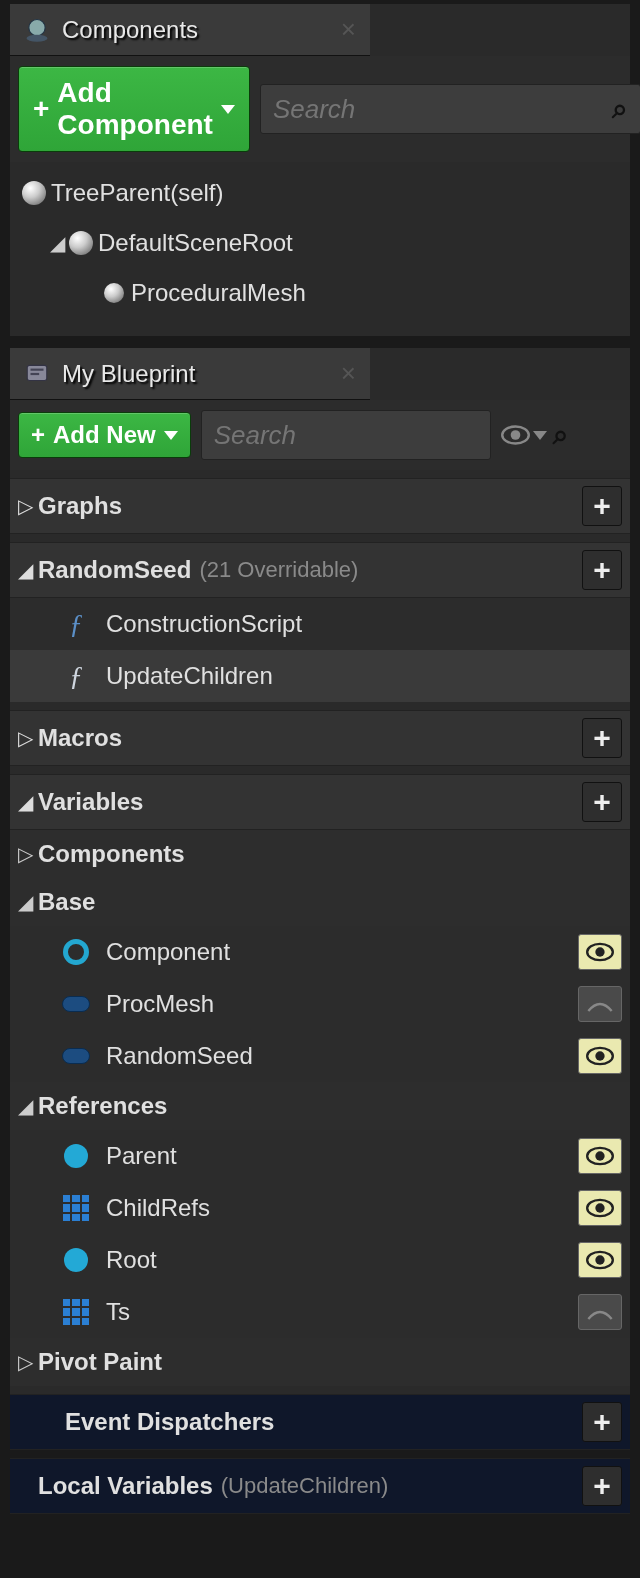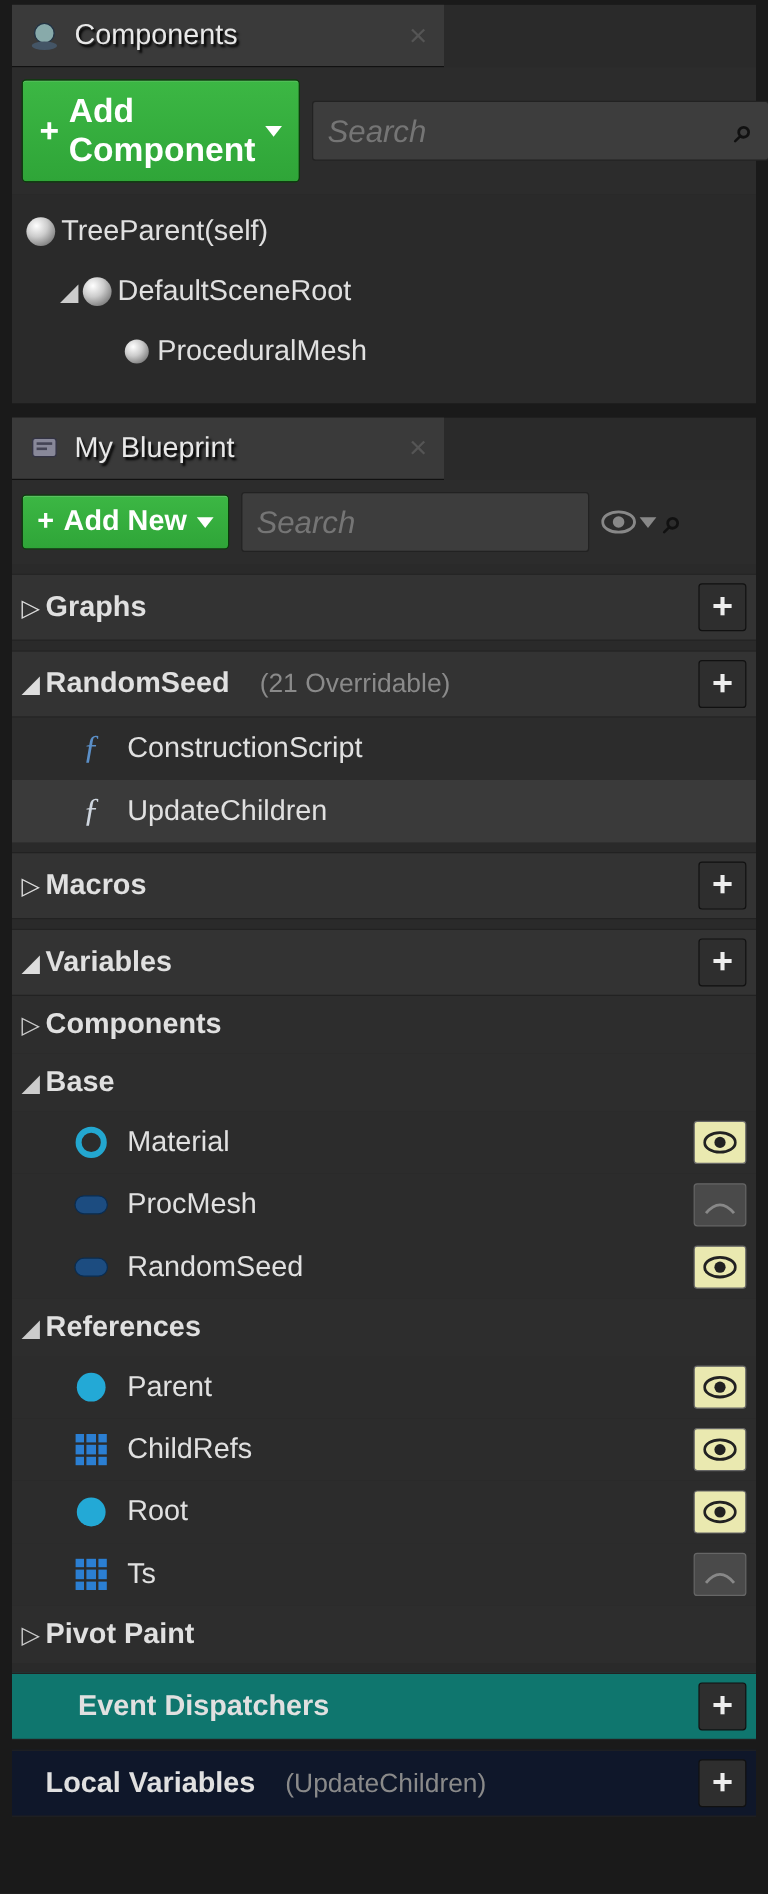--- a/index.html
+++ b/index.html
@@ -98,21 +98,21 @@
   .sphere.sm{width:20px;height:20px;}
   .tree-row .label { color:#e0e0e0; }
   .indent-1{padding-left:40px;} .indent-2{padding-left:90px;}
 
   
   .section-header {
     display:flex;align-items:center;height:56px;background:#333;border-top:1px solid #222;border-bottom:1px solid #222;padding:0 8px;margin-top:8px;
   }
   .section-header .exp-tri { width:20px;color:#ddd;font-size:20px; }
   .section-header .sh-title { color:#e0e0e0;font-weight:700;flex:0 0 auto;margin-right:8px; }
-  .section-header .sh-sub { color:#8a8a8a;font-size:22px;font-weight:400;margin-left:17px; }
+  .section-header .sh-sub { color:#8a8a8a;font-size:22px;font-weight:400; }
   .section-header .spacer{flex:1;}
   .add-sq {
     width:40px;height:40px;background:#2e2e2e;border:1px solid #111;border-radius:3px;display:flex;align-items:center;justify-content:center;color:#eee;font-size:30px;font-weight:900;
   }
   .sub-cat {
     display:flex;align-items:center;height:48px;padding:0 8px;background:#2d2d2d;
   }
   .sub-cat .exp-tri{width:20px;color:#ccc;font-size:20px;}
   .sub-cat .label{color:#e0e0e0;font-weight:700;}
   .item-row {
@@ -264,21 +264,21 @@
   </div>
 
   <div class="sub-cat">
     <span class="exp-tri">◢</span>
     <span class="label">Base</span>
   </div>
   <div class="item-row">
     <span class="icon-slot">
         <span class="ring"></span>
       </span>
-    <span class="label">Material</span>
+    <span class="label">Component</span>
     <div class="eye-badge">
         <svg viewBox="0 0 24 16">
           <ellipse cx="12" cy="8" rx="11" ry="7" fill="none" stroke="#222" stroke-width="2"></ellipse>
           <circle cx="12" cy="8" r="4" fill="#222"></circle>
         </svg>
       </div>
   </div>
   <div class="item-row">
     <span class="icon-slot">
         <span class="pill"></span>
@@ -373,21 +373,21 @@
           <path d="M2 14 Q12 2 22 14" fill="none" stroke="#888" stroke-width="2"></path>
         </svg>
       </div>
   </div>
 
   <div class="sub-cat">
     <span class="exp-tri">▷</span>
     <span class="label">Pivot Paint</span>
   </div>
 
-  <div class="section-header" style="background:#0f766e;padding-left:35px;">
+  <div class="section-header" style="background:#0f172a;padding-left:35px;">
     <span class="exp-tri" style="visibility:hidden;">▷</span>
     <span class="sh-title">Event Dispatchers</span>
     <span class="spacer"></span>
     <div class="add-sq">+</div>
   </div>
 
   <div class="section-header" style="background:#0f172a;">
     <span class="exp-tri" style="visibility:hidden;">▷</span>
     <span class="sh-title">Local Variables</span>
     <span class="sh-sub">(UpdateChildren)</span>

